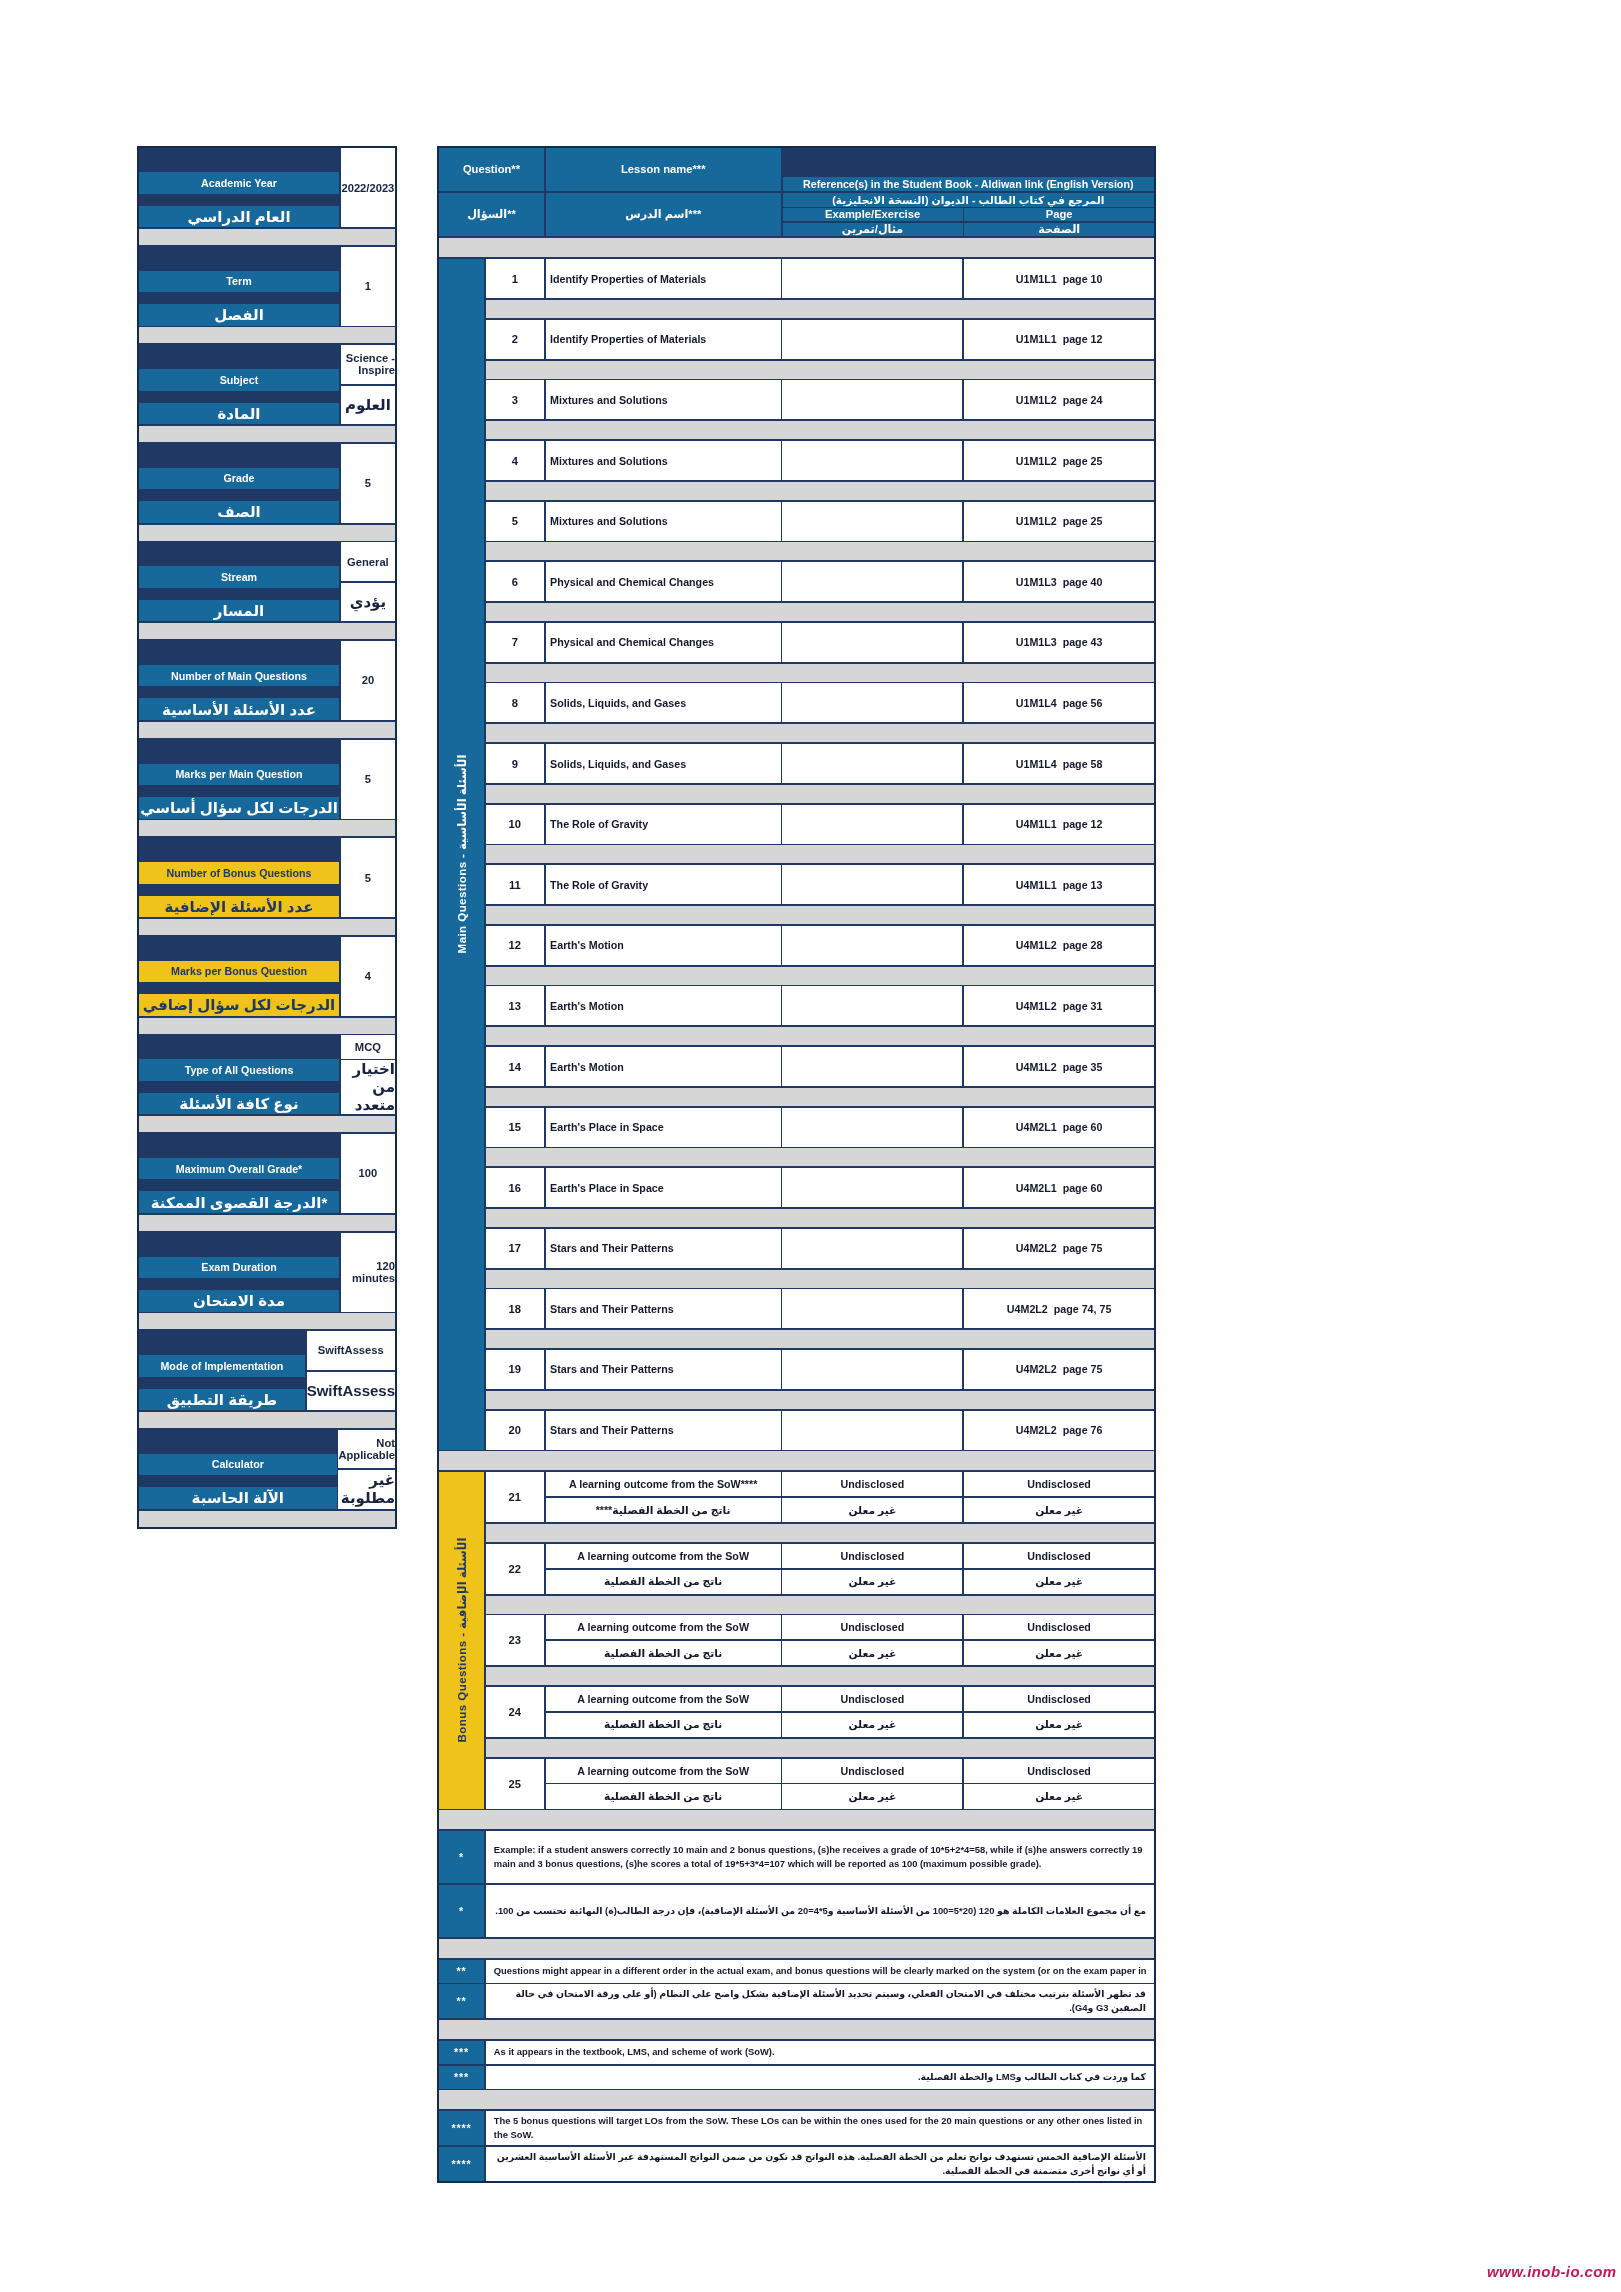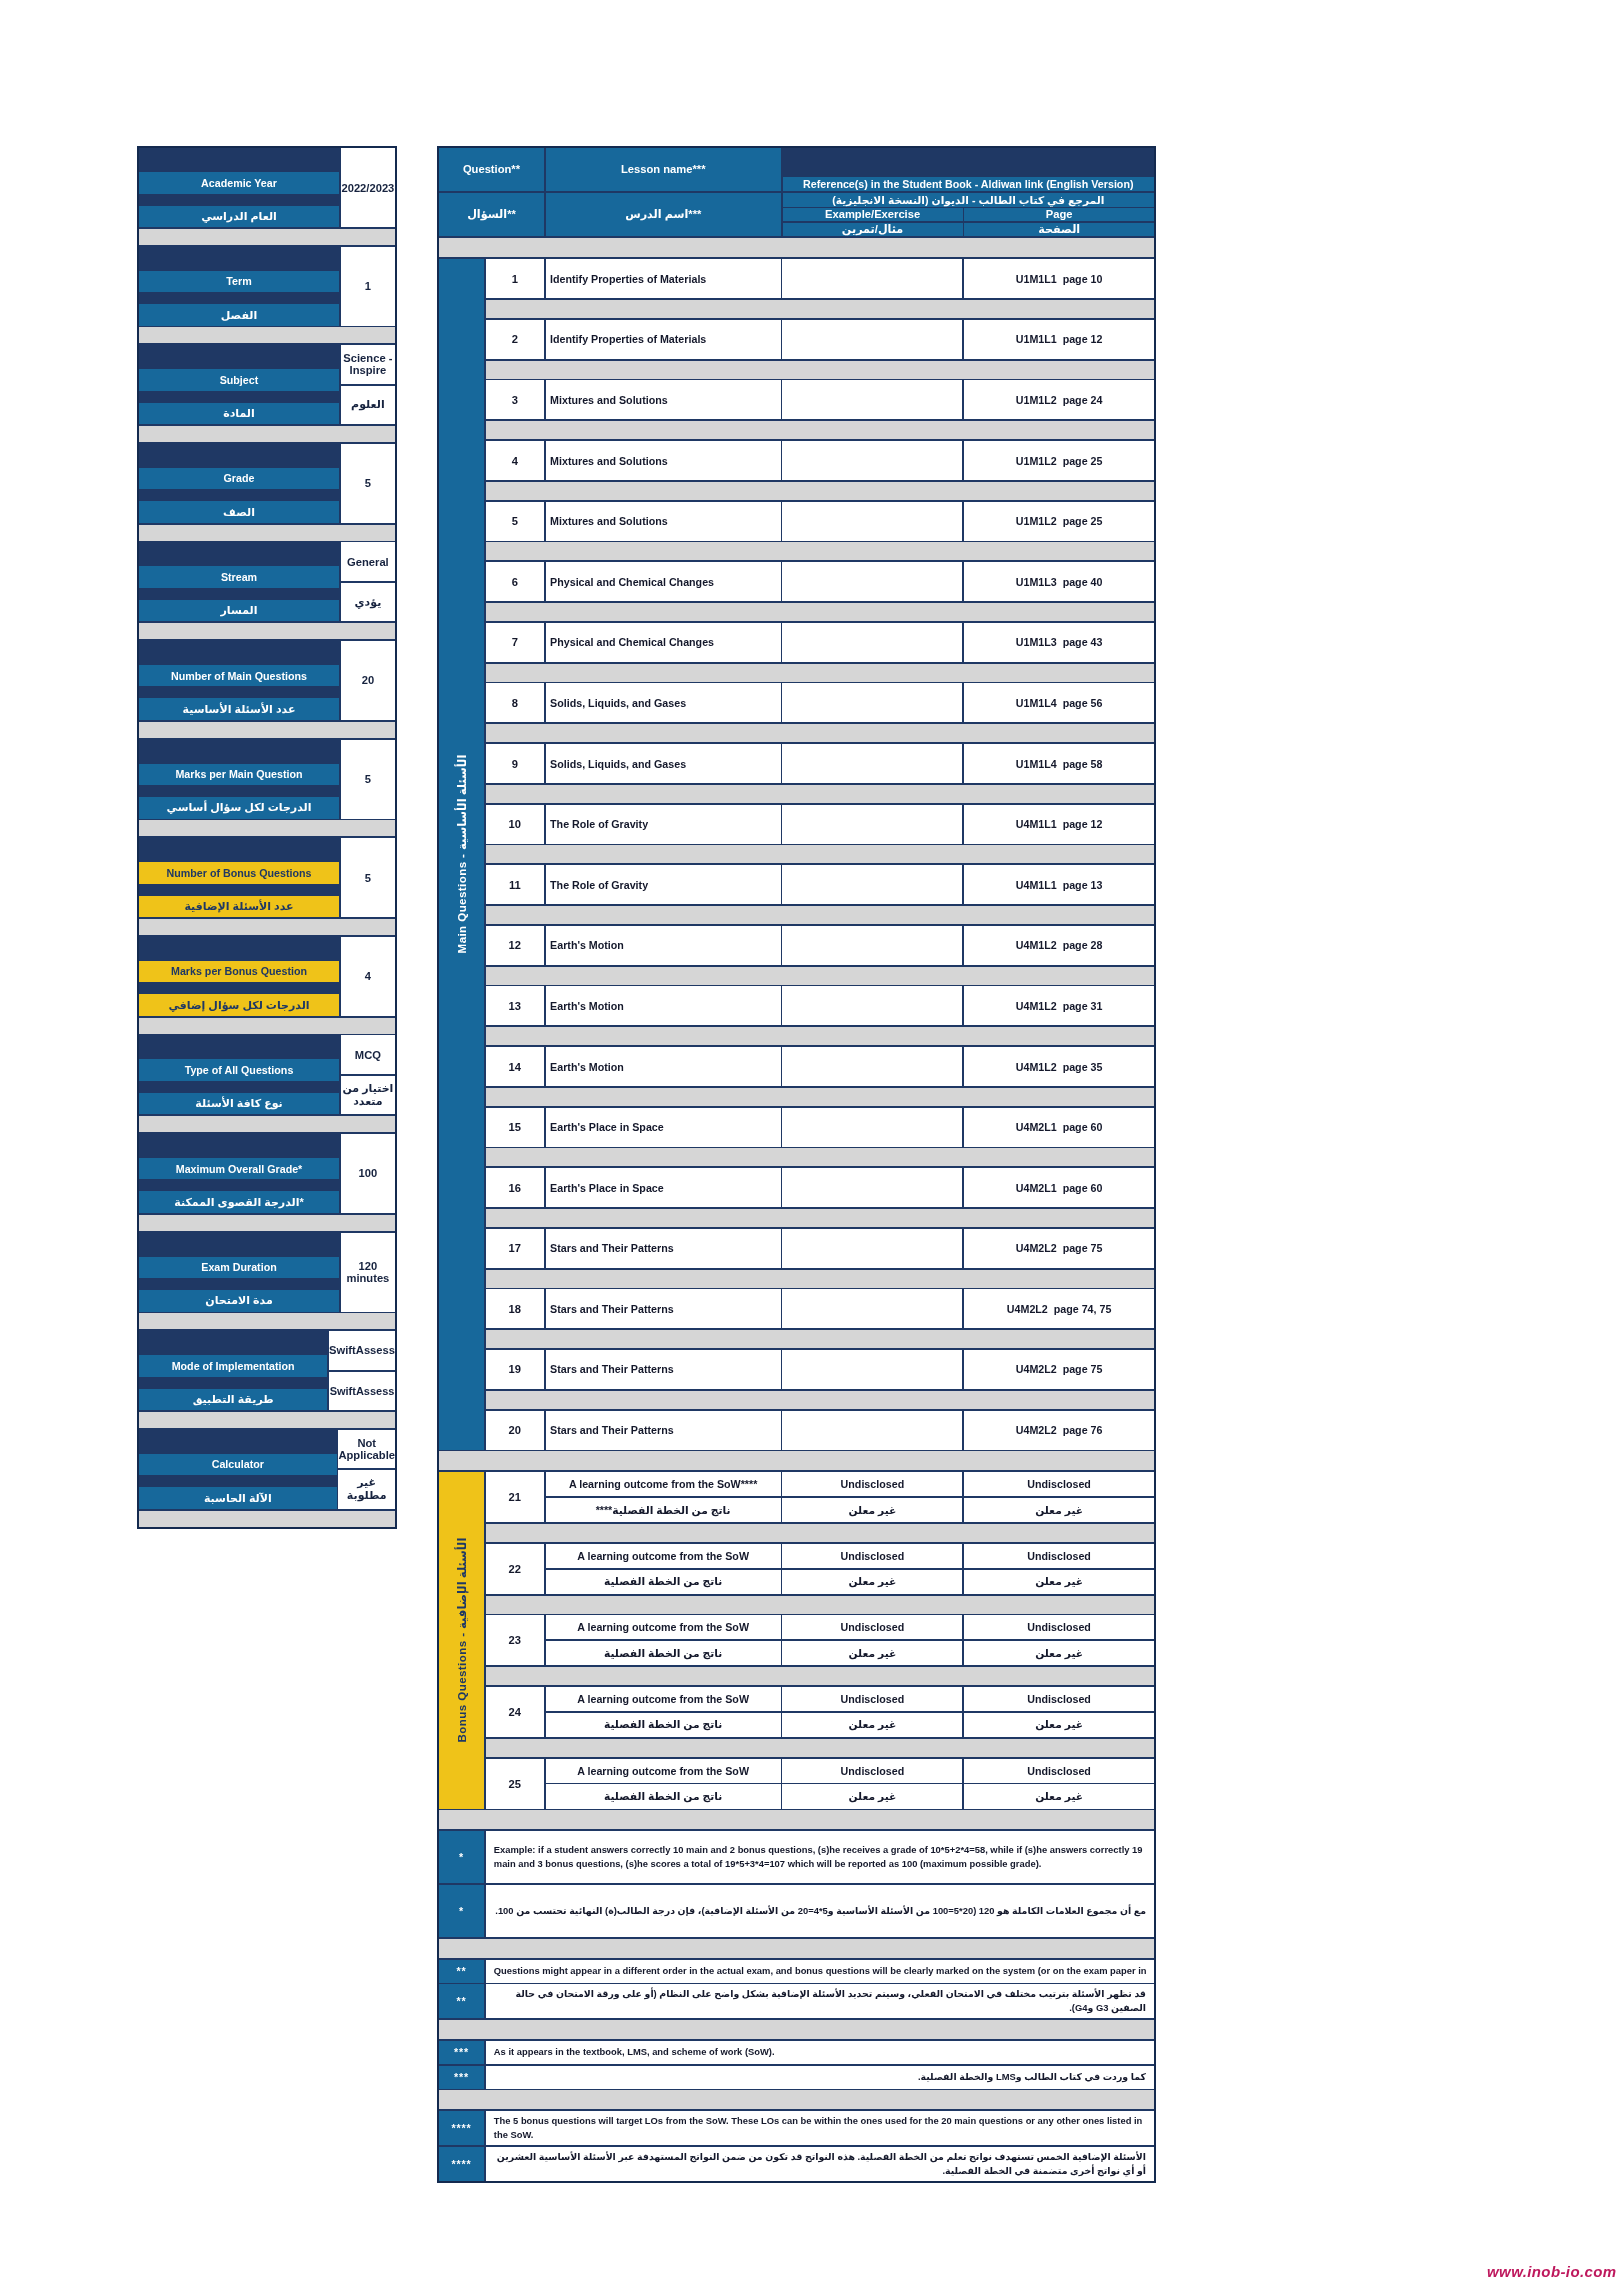--- a/index.html
+++ b/index.html
@@ -24,22 +24,22 @@
   .info-vcol{flex:1;display:flex;flex-direction:column;gap:1.8px;}
   .info-vcol .vc{flex:1;}
   .info-vmerged{flex:1;}
   .info-gray{height:16px;background:var(--gray);}
 
   
   .hc{background:var(--blue);color:#fff;display:flex;align-items:center;justify-content:center;
       font-weight:bold;text-align:center;line-height:1.15;}
   .hc.yc{background:var(--yellow);color:var(--navytext);}
   .vc{background:#fff;display:flex;align-items:center;justify-content:center;
-      color:#17233F;font-weight:bold;font-size:11.2px;text-align:center;}
-  .ar{font-size:11px;}
+      color:#17233F;font-weight:bold;font-size:11.2px;text-align:right;}
+  .ar{font-size:15px;}
 
   
   .bp{position:absolute;left:437px;top:146px;width:719px;background:var(--navy);
       border:2.7px solid var(--outer);display:flex;flex-direction:column;gap:1.8px;}
   .bph{display:flex;gap:1.8px;height:88px;}
   .hcol{display:flex;flex-direction:column;gap:1.8px;}
   .hcol > .hc{flex:1;font-size:11.2px;}
   .qcell{width:105px;}
   .lcell{width:235px;}
   .refcell{flex:1;display:flex;flex-direction:column;gap:1.8px;margin-top:29px;}

